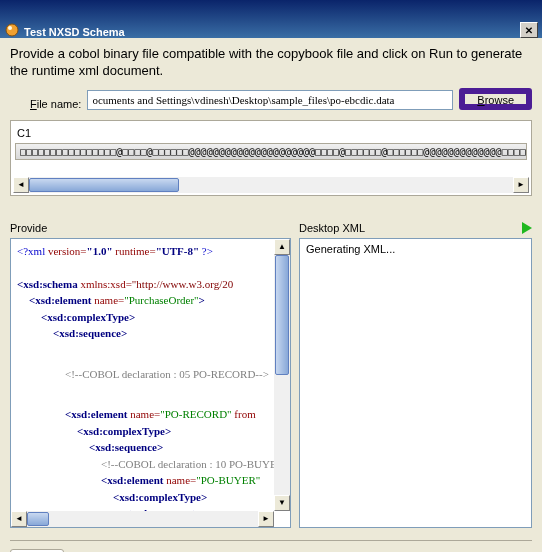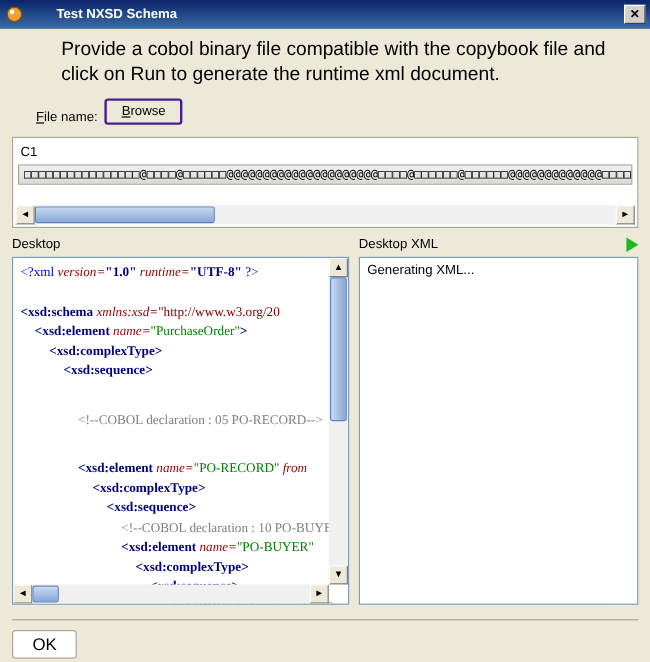--- a/index.html
+++ b/index.html
@@ -1,27 +1,27 @@
 <!DOCTYPE html>
 <html><head>
 <meta charset="utf-8">
 <style>
 * { box-sizing: border-box; margin: 0; padding: 0; }
 body { font-family: Tahoma, Arial, sans-serif; font-size: 11px; background: #ece9d8; width: 542px; height: 552px; overflow: hidden; }
-.titlebar { background: linear-gradient(to bottom, #0a246a, #3a6ea5); color: white; height: 24px; display: flex; align-items: center; padding: 0 4px; gap: 23px; }
+.titlebar { background: linear-gradient(to bottom, #0a246a, #3a6ea5); color: white; height: 38px; display: flex; align-items: flex-end; padding: 0 4px; }
 .titlebar-icon { width: 16px; height: 16px; margin-right: 4px; display: flex; align-items: center; justify-content: center; }
 .titlebar-text { flex: 1; font-weight: bold; font-size: 11px; }
 .close-btn { width: 18px; height: 16px; background: #d4d0c8; border: 1px solid #fff; border-right-color: #404040; border-bottom-color: #404040; display: flex; align-items: center; justify-content: center; cursor: pointer; font-family: Arial; font-size: 10px; font-weight: bold; color: #000; }
 .content { padding: 8px 10px; }
-.instruction { font-size: 16px; color: #000; margin-bottom: 8px; line-height: 1.3; margin-left: 41px; }
+.instruction { font-size: 13px; color: #000; margin-bottom: 8px; line-height: 1.3; }
 .file-row { display: flex; align-items: flex-end; gap: 6px; margin-bottom: 10px; padding-left: 20px; }
 .file-label { font-size: 11px; }
 .file-input { flex: 1; height: 20px; border: 1px solid #7f9db9; padding: 2px 4px; font-size: 11px; font-family: Tahoma; }
-.browse-btn { height: 22px; padding: 0 12px; background: #ece9d8; border: 2px solid #4c1d95; border-radius: 3px; font-size: 11px; cursor: pointer; }
-.preview-box { border: 1px solid #aca899; background: #fff; height: 76px; margin-bottom: 6px; padding: 4px; overflow: hidden; position: relative; }
+.browse-btn { height: 22px; padding: 0 12px; background: #ece9d8; border: 6px solid #4c1d95; border-radius: 3px; font-size: 11px; cursor: pointer; }
+.preview-box { border: 1px solid #aca899; background: #fff; height: 76px; margin-bottom: 24px; padding: 4px; overflow: hidden; position: relative; }
 .preview-header { font-size: 11px; font-weight: normal; color: #000; padding: 2px; }
 .preview-data { font-family: monospace; font-size: 10px; white-space: nowrap; overflow: hidden; background: linear-gradient(to bottom, #f0f0f0, #d8d8d8); border: 1px solid #aca899; padding: 2px 4px; margin-top: 2px; }
 .hscroll { position: absolute; bottom: 2px; left: 2px; right: 2px; height: 16px; display: flex; align-items: center; }
 .hscroll-btn { width: 16px; height: 16px; background: #ece9d8; border: 1px solid #fff; border-right-color: #808080; border-bottom-color: #808080; display: flex; align-items: center; justify-content: center; font-size: 8px; }
 .hscroll-track { flex: 1; height: 16px; background: #f0f0f0; position: relative; }
 .hscroll-thumb { position: absolute; left: 0; width: 150px; height: 14px; top: 1px; background: linear-gradient(to bottom, #c8d8f0, #88a8d8); border: 1px solid #6080c0; border-radius: 2px; }
 .panels { display: flex; gap: 8px; margin-bottom: 12px; }
 .panel { flex: 1; }
 .panel-header { display: flex; align-items: center; justify-content: space-between; font-size: 11px; margin-bottom: 2px; height: 16px; }
 .panel-content { border: 1px solid #7f9db9; background: #fff; height: 290px; overflow: hidden; position: relative; font-size: 11px; }
@@ -34,21 +34,21 @@
 .vscroll-thumb { position: absolute; top: 0; left: 1px; width: 14px; height: 120px; background: linear-gradient(to right, #c8d8f0, #88a8d8); border: 1px solid #6080c0; border-radius: 2px; }
 .hscroll2 { position: absolute; bottom: 0; left: 0; right: 16px; height: 16px; display: flex; }
 .hscroll2-track { flex: 1; background: #f0f0f0; position: relative; }
 .hscroll2-thumb { position: absolute; left: 0; top: 1px; width: 22px; height: 14px; background: linear-gradient(to bottom, #c8d8f0, #88a8d8); border: 1px solid #6080c0; border-radius: 2px; }
 .play-icon { width: 0; height: 0; border-left: 10px solid #1fb81f; border-top: 6px solid transparent; border-bottom: 6px solid transparent; cursor: pointer; }
 .ok-btn { height: 24px; padding: 0 16px; background: #ffffff; border: 1px solid #aca899; border-radius: 3px; font-size: 14px; cursor: pointer; }
 .footer { border-top: 1px solid #aca899; padding-top: 8px; }
 .c-blue { color: #0000cd; }
 .c-navy { color: #000080; font-weight: bold; }
 .c-green { color: #008000; }
-.c-red { color: #900000; font-style: italic; }
+.c-red { color: #900000; }
 .c-darkred { color: #800000; }
 .c-gray { color: #808080; }
 .underline { text-decoration: underline; }
 .ind1 { padding-left: 12px; }
 .ind2 { padding-left: 24px; }
 .ind3 { padding-left: 36px; }
 .ind4 { padding-left: 48px; margin-top: 24px; }
 .ind5 { padding-left: 60px; }
 .ind6 { padding-left: 72px; }
 .ind7 { padding-left: 84px; }
@@ -67,39 +67,40 @@
   </div>
   <span class="titlebar-text">Test NXSD Schema</span>
   <div class="close-btn">✕</div>
 </div>
 
 <div class="content">
   <div class="instruction">Provide a cobol binary file compatible with the copybook file and click on Run to generate the runtime xml document.</div>
 
   <div class="file-row">
     <span class="file-label"><span class="underline">F</span><span>ile name:</span></span>
+    <input class="file-input" value="ocuments and Settings\vdinesh\Desktop\sample_files\po-ebcdic.data" style="">
     <button class="browse-btn"><span class="underline">B</span>rowse</button>
   </div>
 
   <div class="preview-box">
     <div class="preview-header">C1</div>
     <div class="preview-data">□□□□□□□□□□□□□□□□@□□□□@□□□□□□@@@@@@@@@@@@@@@@@@@@@□□□□@□□□□□□@□□□□□□@@@@@@@@@@@@@□□□□□□□□□□□□□□□□</div>
     <div class="hscroll">
       <div class="hscroll-btn">◄</div>
       <div class="hscroll-track">
         <div class="hscroll-thumb"></div>
       </div>
       <div class="hscroll-btn">►</div>
     </div>
   </div>
 
   <div class="panels">
     <div class="panel">
       <div class="panel-header">
-        <span>Desktop</span>
+        <span>Provide</span>
       </div>
       <div class="panel-content">
         <div class="schema-body">
           <div><span class="c-blue">&lt;?xml</span><span class="c-red"> version=</span><span class="c-navy">"1.0"</span><span class="c-red"> runtime=</span><span class="c-navy">"UTF-8"</span><span class="c-blue"> ?&gt;</span></div>
           <div>&nbsp;</div>
           <div><span class="c-navy">&lt;xsd:schema</span><span class="c-red"> xmlns:xsd=</span><span class="c-darkred">"http://www.w3.org/20</span></div>
           <div class="ind1"><span class="c-navy">&lt;xsd:element</span><span class="c-red"> name=</span><span class="c-green">"PurchaseOrder"</span><span class="c-navy">&gt;</span></div>
           <div class="ind2 c-navy">&lt;xsd:complexType&gt;</div>
           <div class="ind3 c-navy">&lt;xsd:sequence&gt;</div>
           <div class="ind4 c-gray">&lt;!--COBOL declaration : 05 PO-RECORD--&gt;</div>

